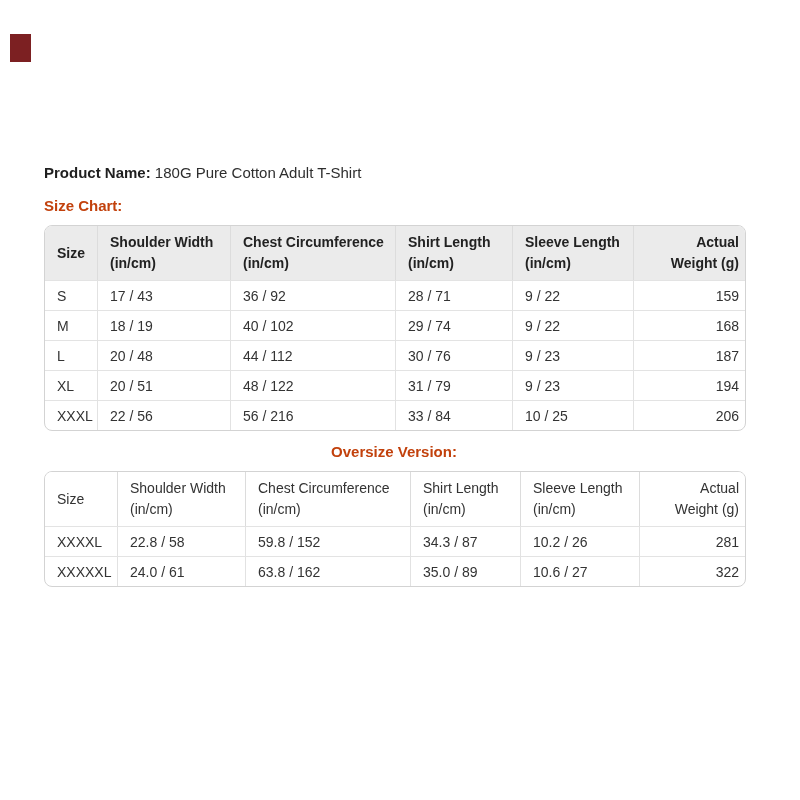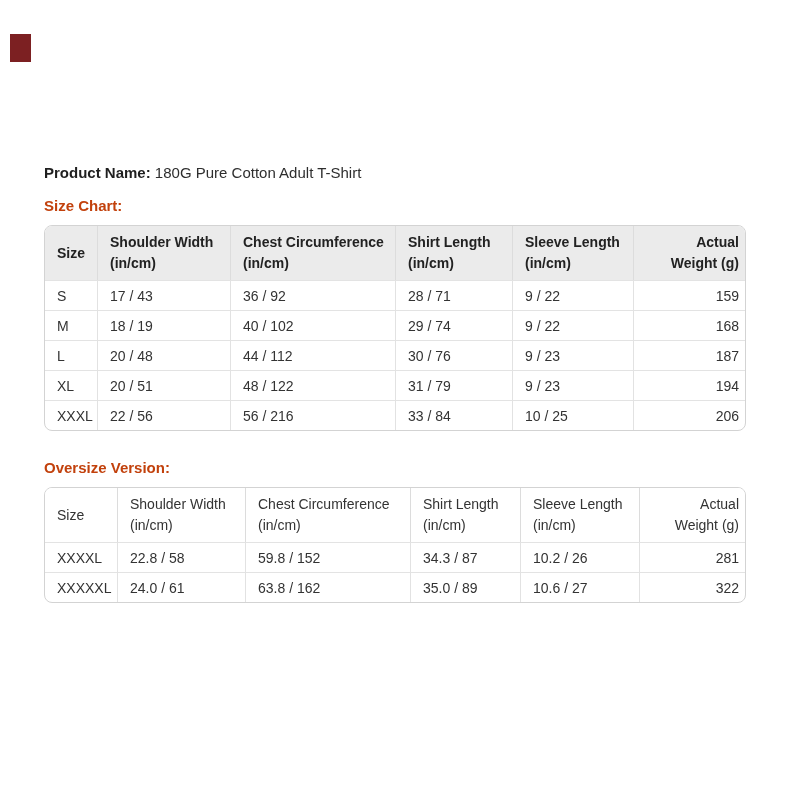--- a/index.html
+++ b/index.html
@@ -91,21 +91,21 @@
   table.t1 col.c4 { width: 117px; }
   table.t1 col.c5 { width: 121px; }
   table.t1 col.c6 { width: 111px; }
   
   table.t2 col.c1 { width: 73px; }
   table.t2 col.c2 { width: 128px; }
   table.t2 col.c3 { width: 165px; }
   table.t2 col.c4 { width: 110px; }
   table.t2 col.c5 { width: 119px; }
   table.t2 col.c6 { width: 105px; }
-  .oversize-heading-wrap { margin-top: 28px; }
+  .oversize-heading-wrap { margin-top: 12px; text-align: center; }
 </style>
 </head>
 <body>
 
 <div class="page">
 
   <div class="red-square" style="background:#7c2022"></div>
 
   <div class="content">
 

